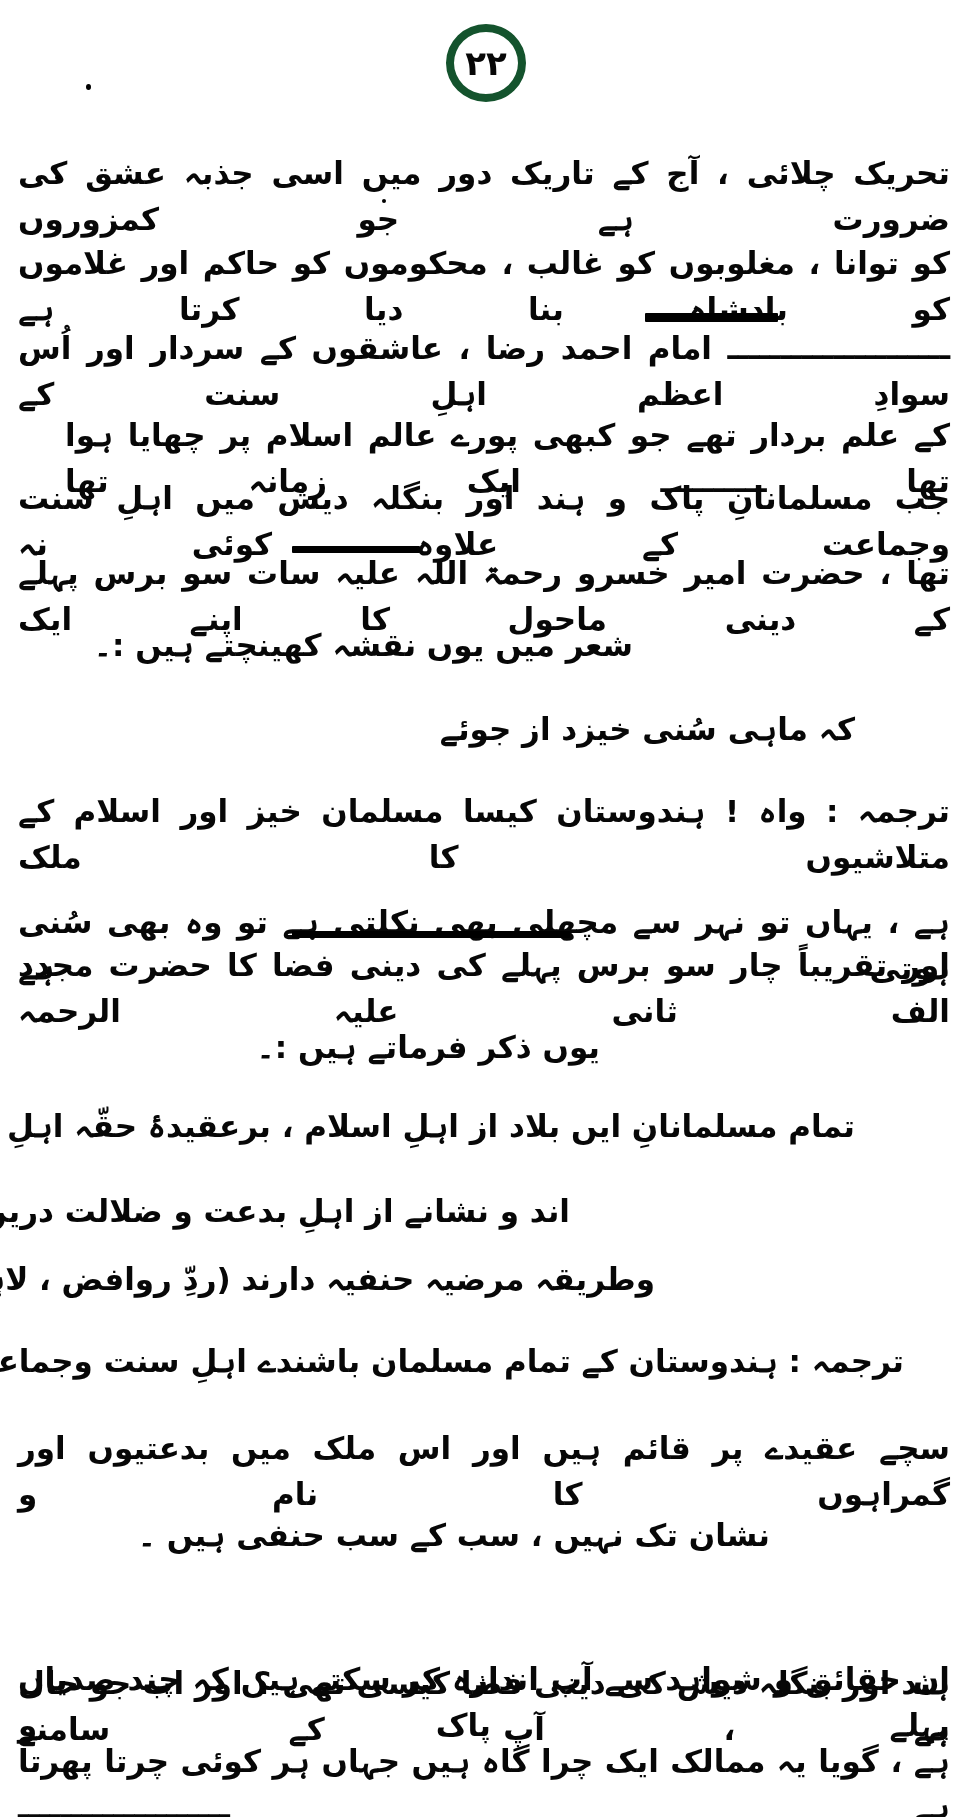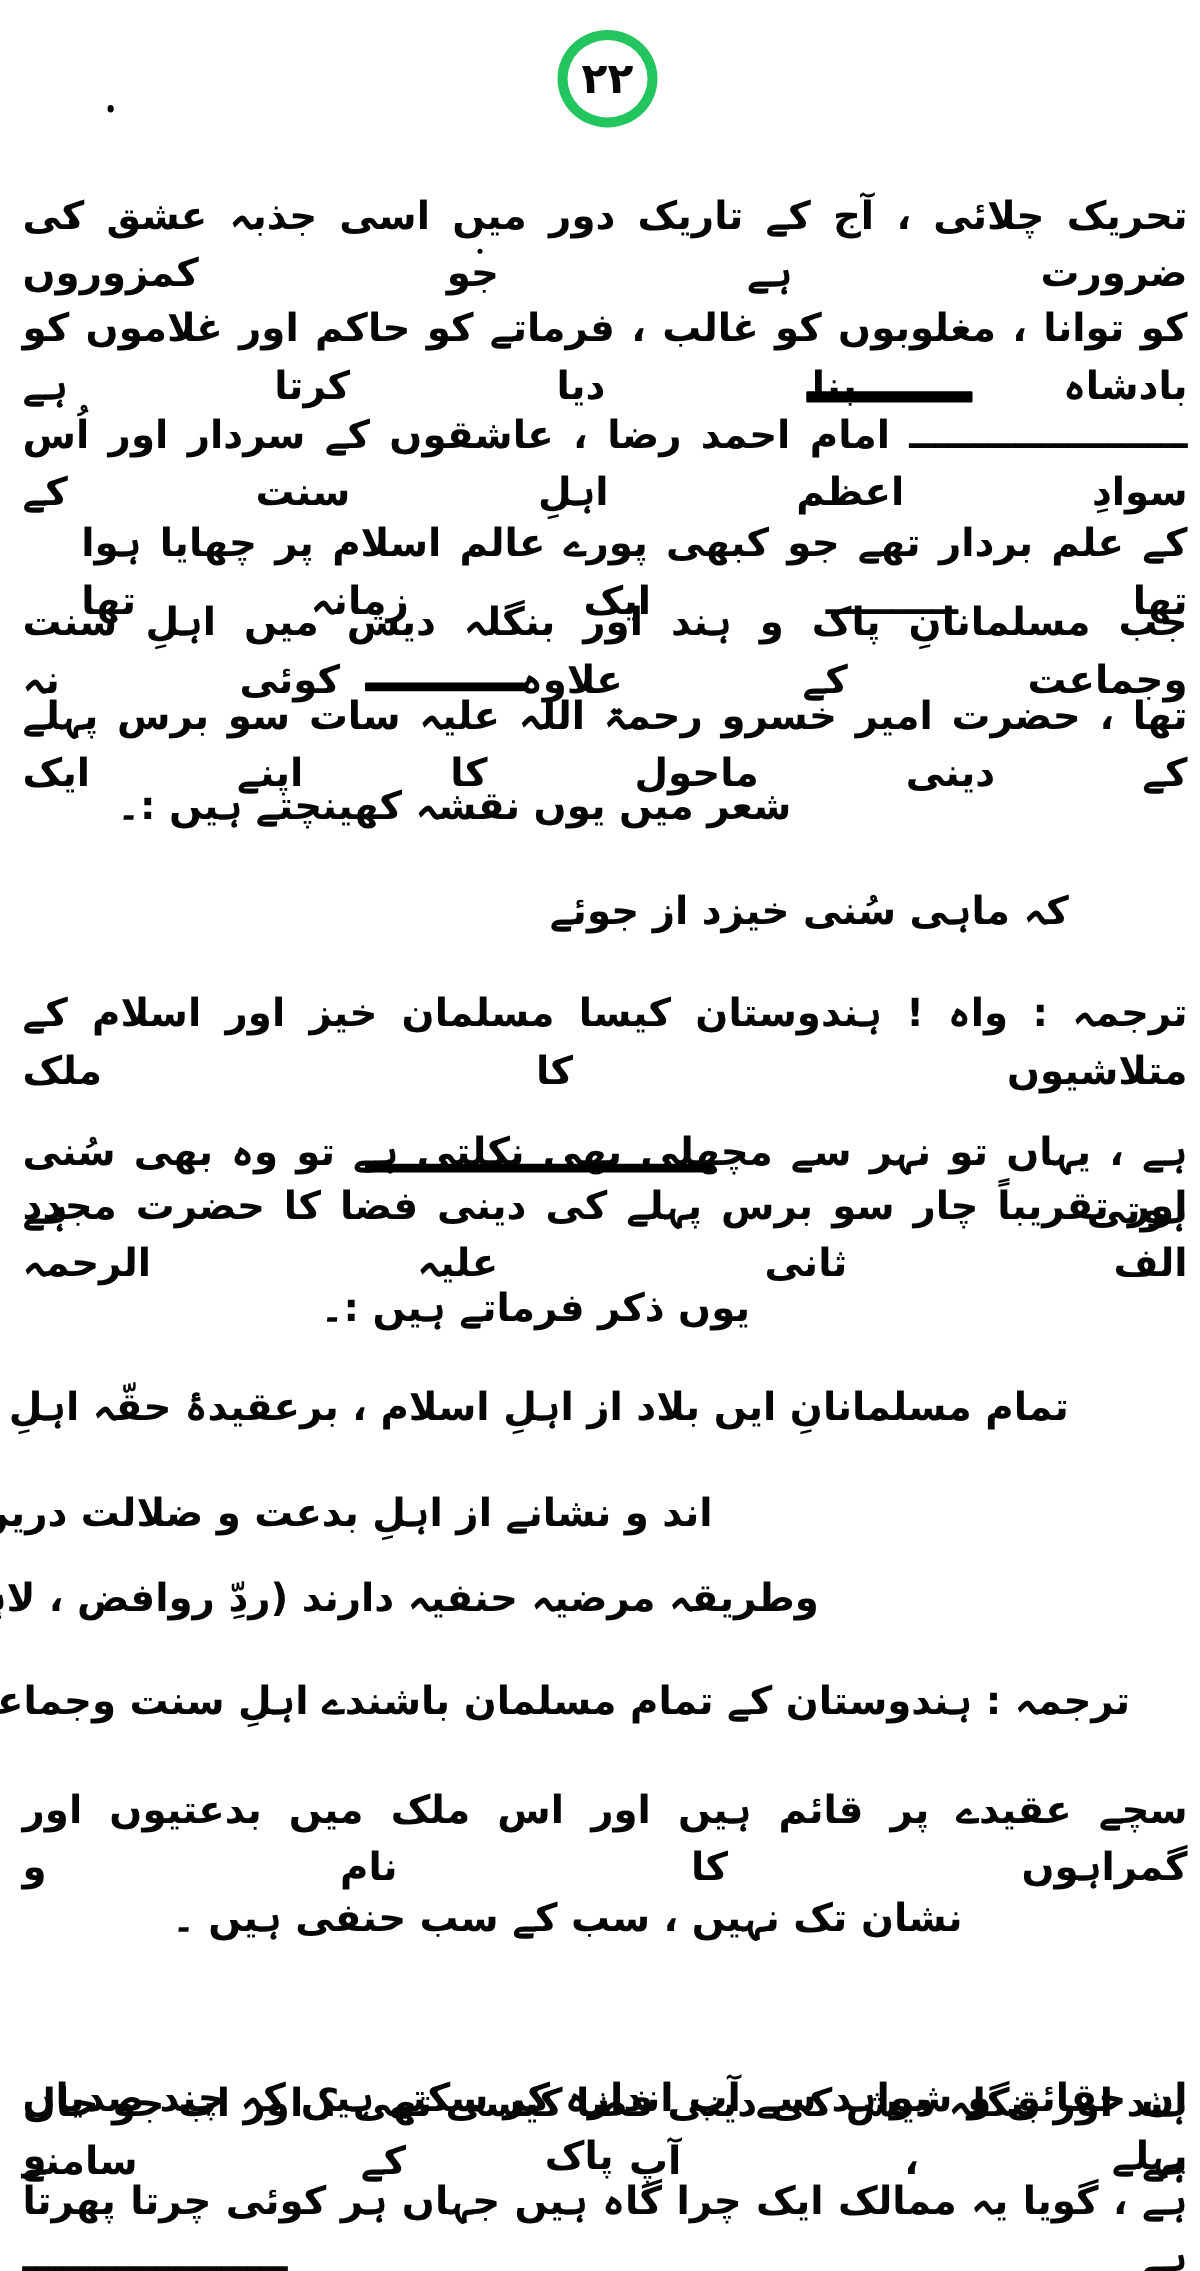--- a/index.html
+++ b/index.html
@@ -14,21 +14,21 @@
     width:960px;height:1817px;
     background:#ffffff;
     color:#070707;
     direction:rtl;
   }
   
   .pagenum-circle{
     position:absolute;
     left:446px;top:24px;
     width:64px;height:62px;
-    border:8px solid #22c55e;
+    border:8px solid #14532d;
     border-radius:50%;
     display:flex;align-items:center;justify-content:center;
     font-size:34px;font-weight:bold;
     letter-spacing:2px;
   }
   
   .line{
     position:absolute;
     font-size:31px;
     font-weight:700;
@@ -71,21 +71,21 @@
 <body>
 
 <div class="page">
 
   <div class="pagenum-circle">
     <span>۲۲</span>
   </div>
 
   <div id="lines-container">
       <div class="line full" style="top: 150px;">تحریک چلائی ، آج کے تاریک دور میں اسی جذبہ عشق کی ضرورت ہے جو کمزوروں</div>
-      <div class="line full" style="top: 240px;">کو توانا ، مغلوبوں کو غالب ، فرماتے کو حاکم اور غلاموں کو بادشاہ بنا دیا کرتا ہے</div>
+      <div class="line full" style="top: 240px;">کو توانا ، مغلوبوں کو غالب ، محکوموں کو حاکم اور غلاموں کو بادشاہ بنا دیا کرتا ہے</div>
       <div class="line full" style="top: 325px;">ـــــــــــــــــــــ امام احمد رضا ، عاشقوں کے سردار اور اُس سوادِ اعظم اہلِ سنت کے</div>
       <div class="line full" style="top: 412px; margin-left: 47px;">کے علم بردار تھے جو کبھی پورے عالم اسلام پر چھایا ہوا تھا ــــــــــ ایک زمانہ تھا</div>
       <div class="line full" style="top: 475px;">جب مسلمانانِ پاک و ہند اور بنگلہ دیش میں اہلِ سنت وجماعت کے علاوہ کوئی نہ</div>
       <div class="line full" style="top: 550px;">تھا ، حضرت امیر خسرو رحمۃ اللہ علیہ سات سو برس پہلے کے دینی ماحول کا اپنے ایک</div>
       <div class="line pos" style="top: 622px; right: 327px;">شعر میں یوں نقشہ کھینچتے ہیں :۔</div>
       <div class="line verse" style="top: 706px;">
         <span class="hemi">کہ ماہی سُنی خیزد از جوئے</span>
       </div>
       <div class="line full" style="top: 788px;">ترجمہ : واہ ! ہندوستان کیسا مسلمان خیز اور اسلام کے متلاشیوں کا ملک</div>
       <div class="line full" style="top: 858px; margin-top: 41px;">ہے ، یہاں تو نہر سے مچھلی بھی نکلتی ہے تو وہ بھی سُنی ہوتی ہے</div>

